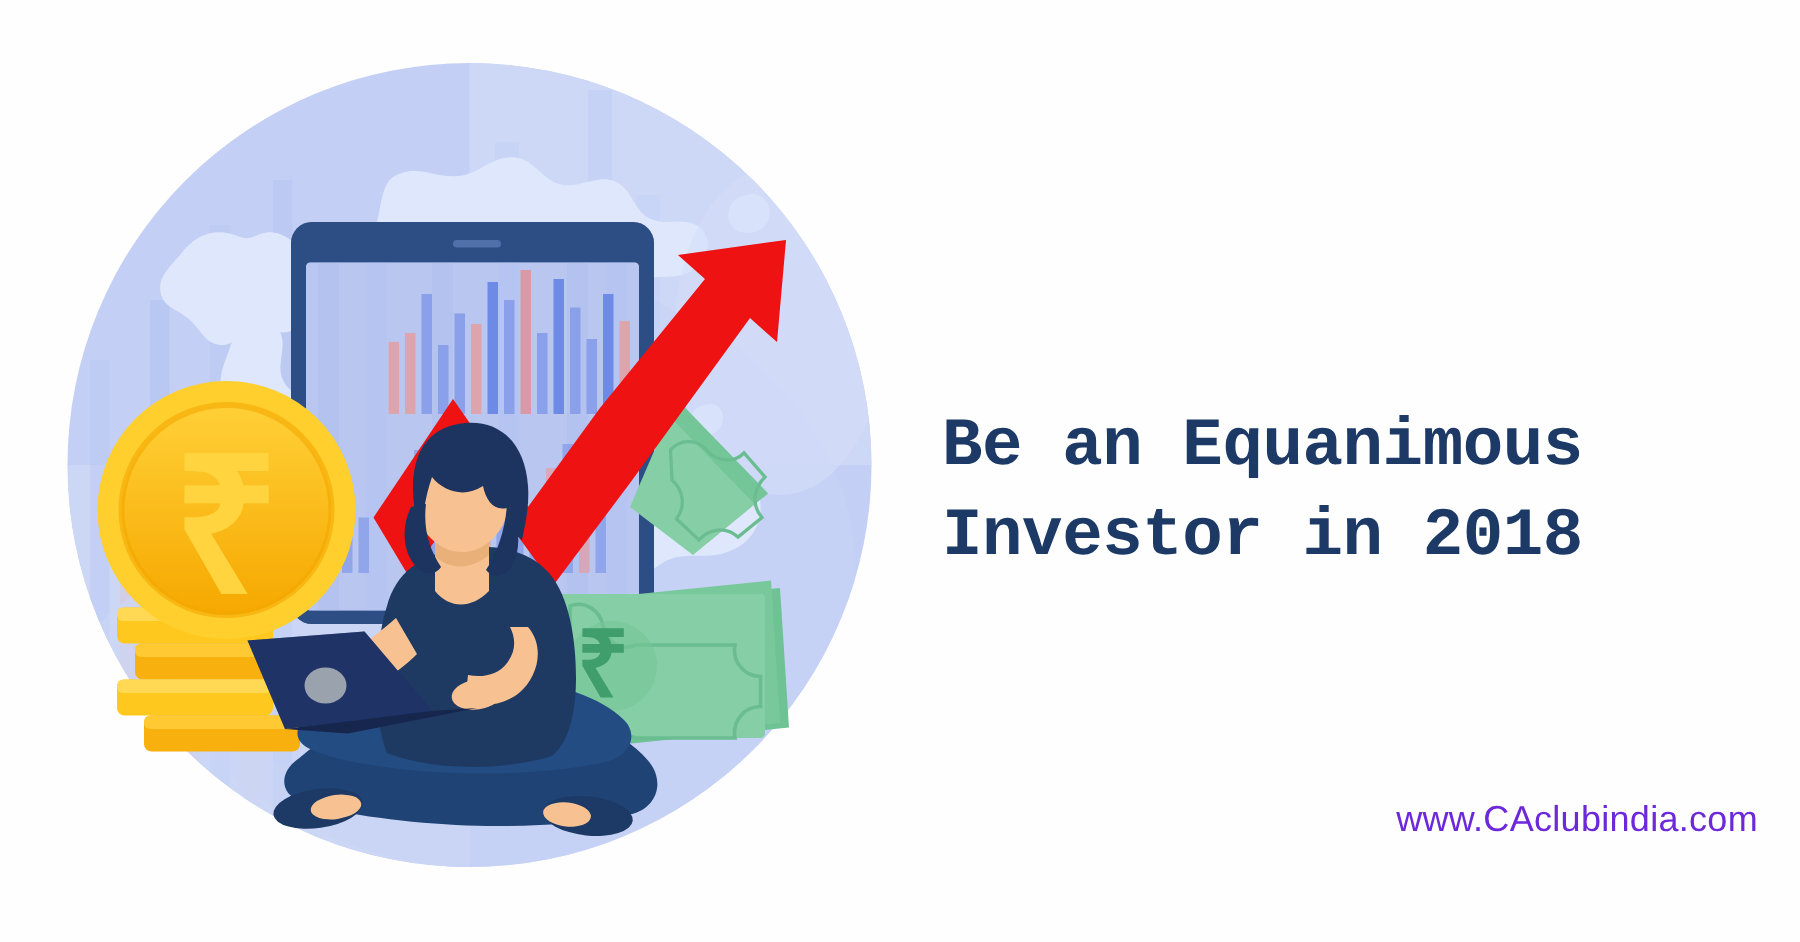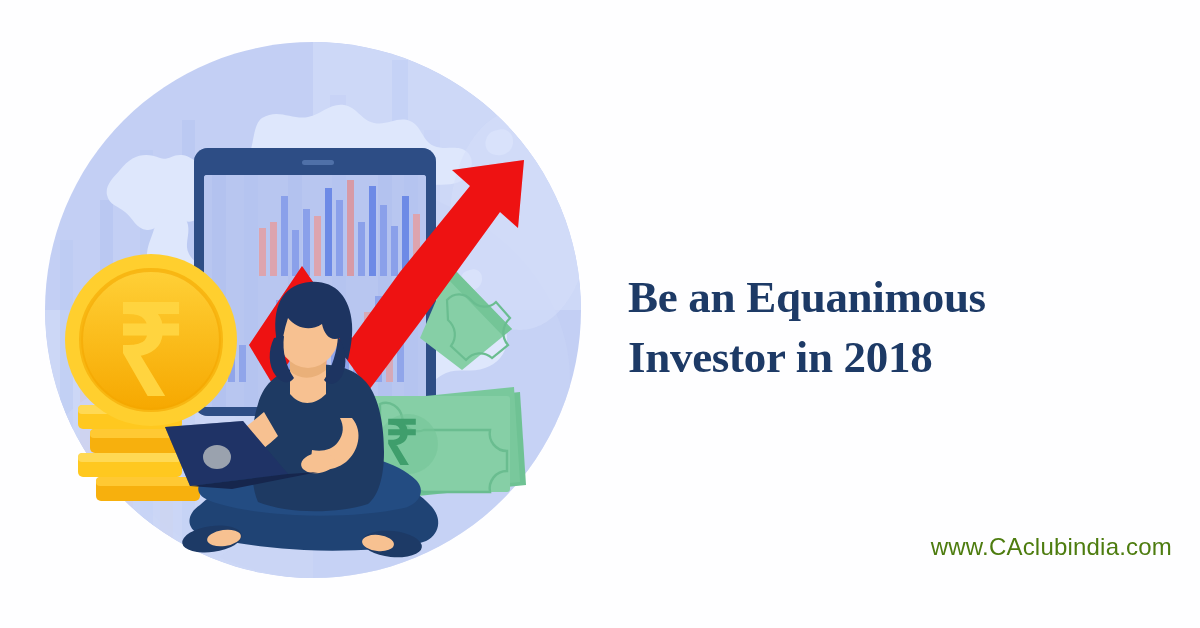--- a/index.html
+++ b/index.html
@@ -39,35 +39,35 @@
     top: 0;
     width: 580px;
     height: 628px;
   }
   #headline {
     position: absolute;
     left: 8px;
     top: 238px;
     width: 560px;
     color: #1d3a66;
-    font-family: Liberation Serif, serif;
+    font-family: Liberation Mono, monospace;
     font-weight: bold;
     font-size: 45px;
     line-height: 1.32;
     letter-spacing: -0.3px;
   }
   #headline .line {
     display: block;
     white-space: nowrap;
   }
   #site-url {
     position: absolute;
     right: 28px;
     top: 533px;
-    color: #4d7c0f;
+    color: #6d28d9;
     font-family: "Liberation Sans", sans-serif;
     font-size: 24px;
     font-weight: normal;
     letter-spacing: 0.2px;
     white-space: nowrap;
     text-align: center;
   }
 </style>
 </head>
 <body>

